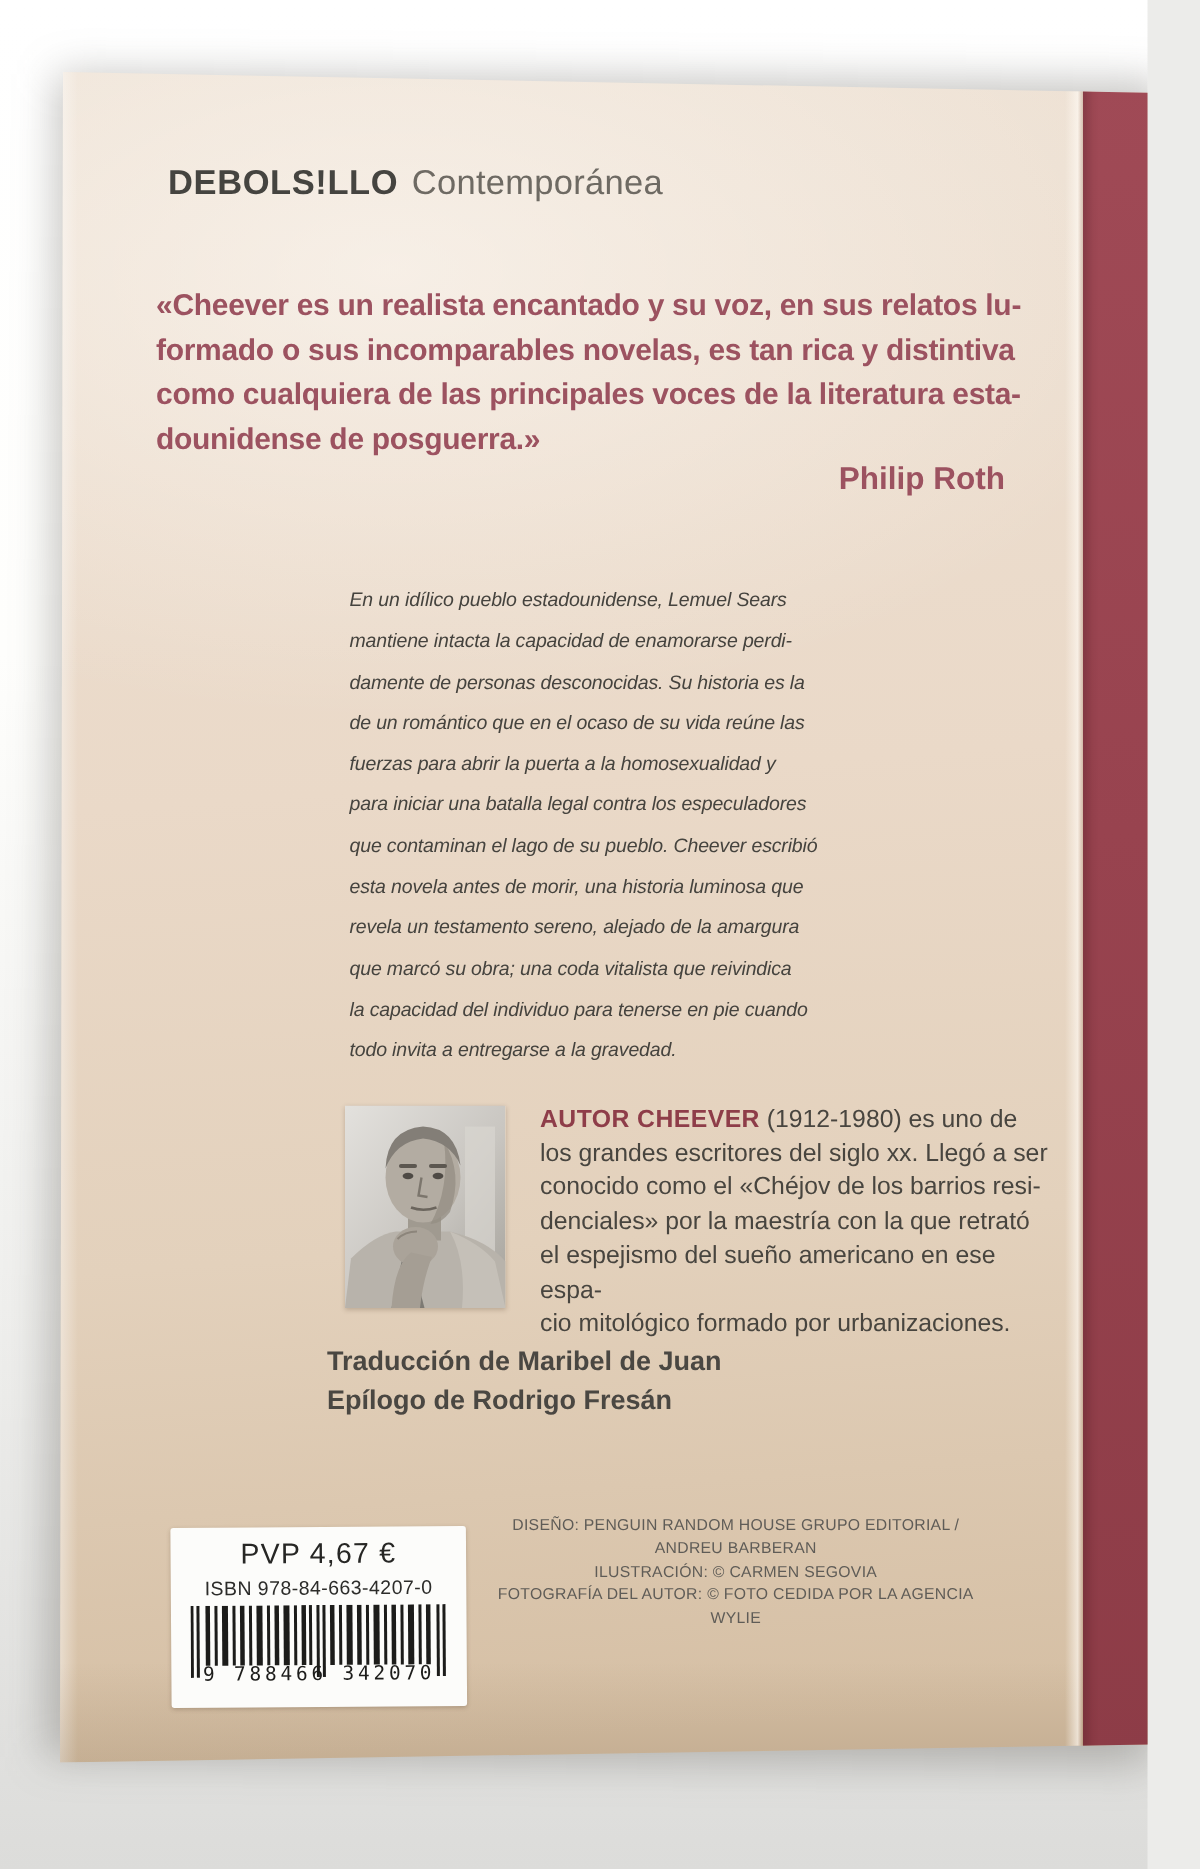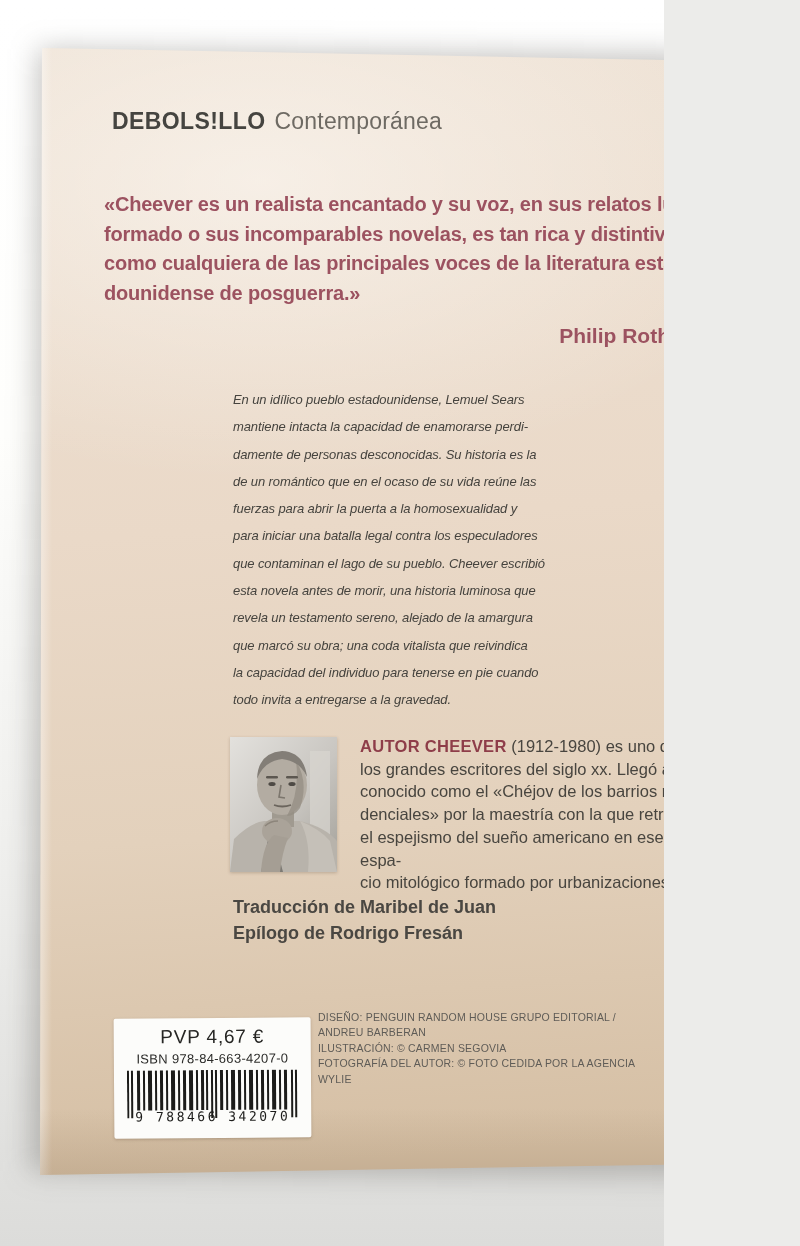--- a/index.html
+++ b/index.html
@@ -2,21 +2,21 @@
 <html><head>
 <meta charset="utf-8">
 <style>
   * { margin:0; padding:0; box-sizing:border-box; }
   html,body { width:800px; }
   body {
     font-family:"Liberation Sans", sans-serif;
     background:#ececea;
   }
   .scene {
-    position:relative; width:664px; height:1246px; overflow:hidden;
+    position:relative; width:765px; height:1246px; overflow:hidden;
     background:linear-gradient(180deg,#ffffff 0%,#fefefc 35%,#efefed 70%,#dcdcda 100%);
     padding-left:10px;
   }
   .book-shadow {
     position:absolute; left:34px; top:52px; width:738px; height:1122px;
     background:rgba(90,85,80,0.35); filter:blur(14px);
     transform:rotate(0.4deg);
   }
   .book {
     position:absolute; left:38px; top:44px; width:740px; height:1134px;
@@ -48,61 +48,61 @@
   }
   .logo .collection {
     font-size:23px; font-weight:normal; letter-spacing:0.2px; color:#6e6a63; margin-left:9px;
   }
   .quote-block { position:absolute; left:66px; top:146px; width:618px; }
   .quote-text {
     white-space:pre-line; font-size:20px; font-weight:bold; letter-spacing:-0.2px;
     line-height:29.5px; color:#9c5260;
   }
   .quote-attribution {
-    margin-top:16px; padding-right:52px; text-align:right;
+    margin-top:0; padding-right:52px; text-align:right;
     font-size:21px; font-weight:bold; color:#9c5260;
   }
   .synopsis {
     position:absolute; left:195px; top:342px; width:480px;
     white-space:pre-line; font-size:13px; line-height:27.3px;
     letter-spacing:-0.1px; color:#45433e;font-style:italic;
   }
   .bio-photo {
     position:absolute; left:192px; top:693px; width:107px; height:135px;
     box-shadow:0 1px 3px rgba(80,60,40,0.25);
   }
   .bio-photo svg { display:block; width:100%; height:100%; }
   .bio-text {
     position:absolute; left:322px; top:691px; width:340px;
     white-space:pre-line; font-size:16.5px; line-height:22.7px; color:#48453f;
   }
   .bio-text .author-name { font-weight:bold; color:#8e3d49; letter-spacing:0.3px; }
   .translation-block {
-    position:absolute; left:195px; top:850px;
+    position:absolute; left:180px; top:850px;
     font-size:18px; font-weight:bold; line-height:26px; color:#4a4742;
   }
   .sticker {
     position:absolute; left:76px; top:974px; width:197px; height:120px;
     background:#fcfcfa; border-radius:2px;
     box-shadow:0 1px 3px rgba(90,70,50,0.3);
     display:flex; flex-direction:column; align-items:center;
     transform:rotate(-0.4deg); padding-top:8px;
   }
   .sticker .pvp { font-size:19px; letter-spacing:0.8px; color:#262624; }
   .sticker .isbn { font-size:13px; letter-spacing:0.3px; color:#2c2c2a; margin-top:3px; }
   .sticker .barcode { margin-top:4px; }
   .sticker .barcode-digits {
     font-family:"DejaVu Sans Mono", monospace;
     font-size:13px; letter-spacing:2.5px; color:#1d1d1b; margin-top:-9px;
     background:transparent;
   }
   .production-credits {
     position:absolute; left:280px; top:966px; width:345px;
     white-space:pre-line; font-size:10.5px; line-height:15.4px;
-    letter-spacing:0.2px; color:#5f5c57;
+    letter-spacing:0.2px; color:#5f5c57;text-align:center;
   }
   .website {
     position:absolute; left:276px; top:1066px;
     font-size:15.5px; letter-spacing:0.4px; color:#55534e;
   }
 </style>
 </head>
 <body>
 
 <div class="scene">

